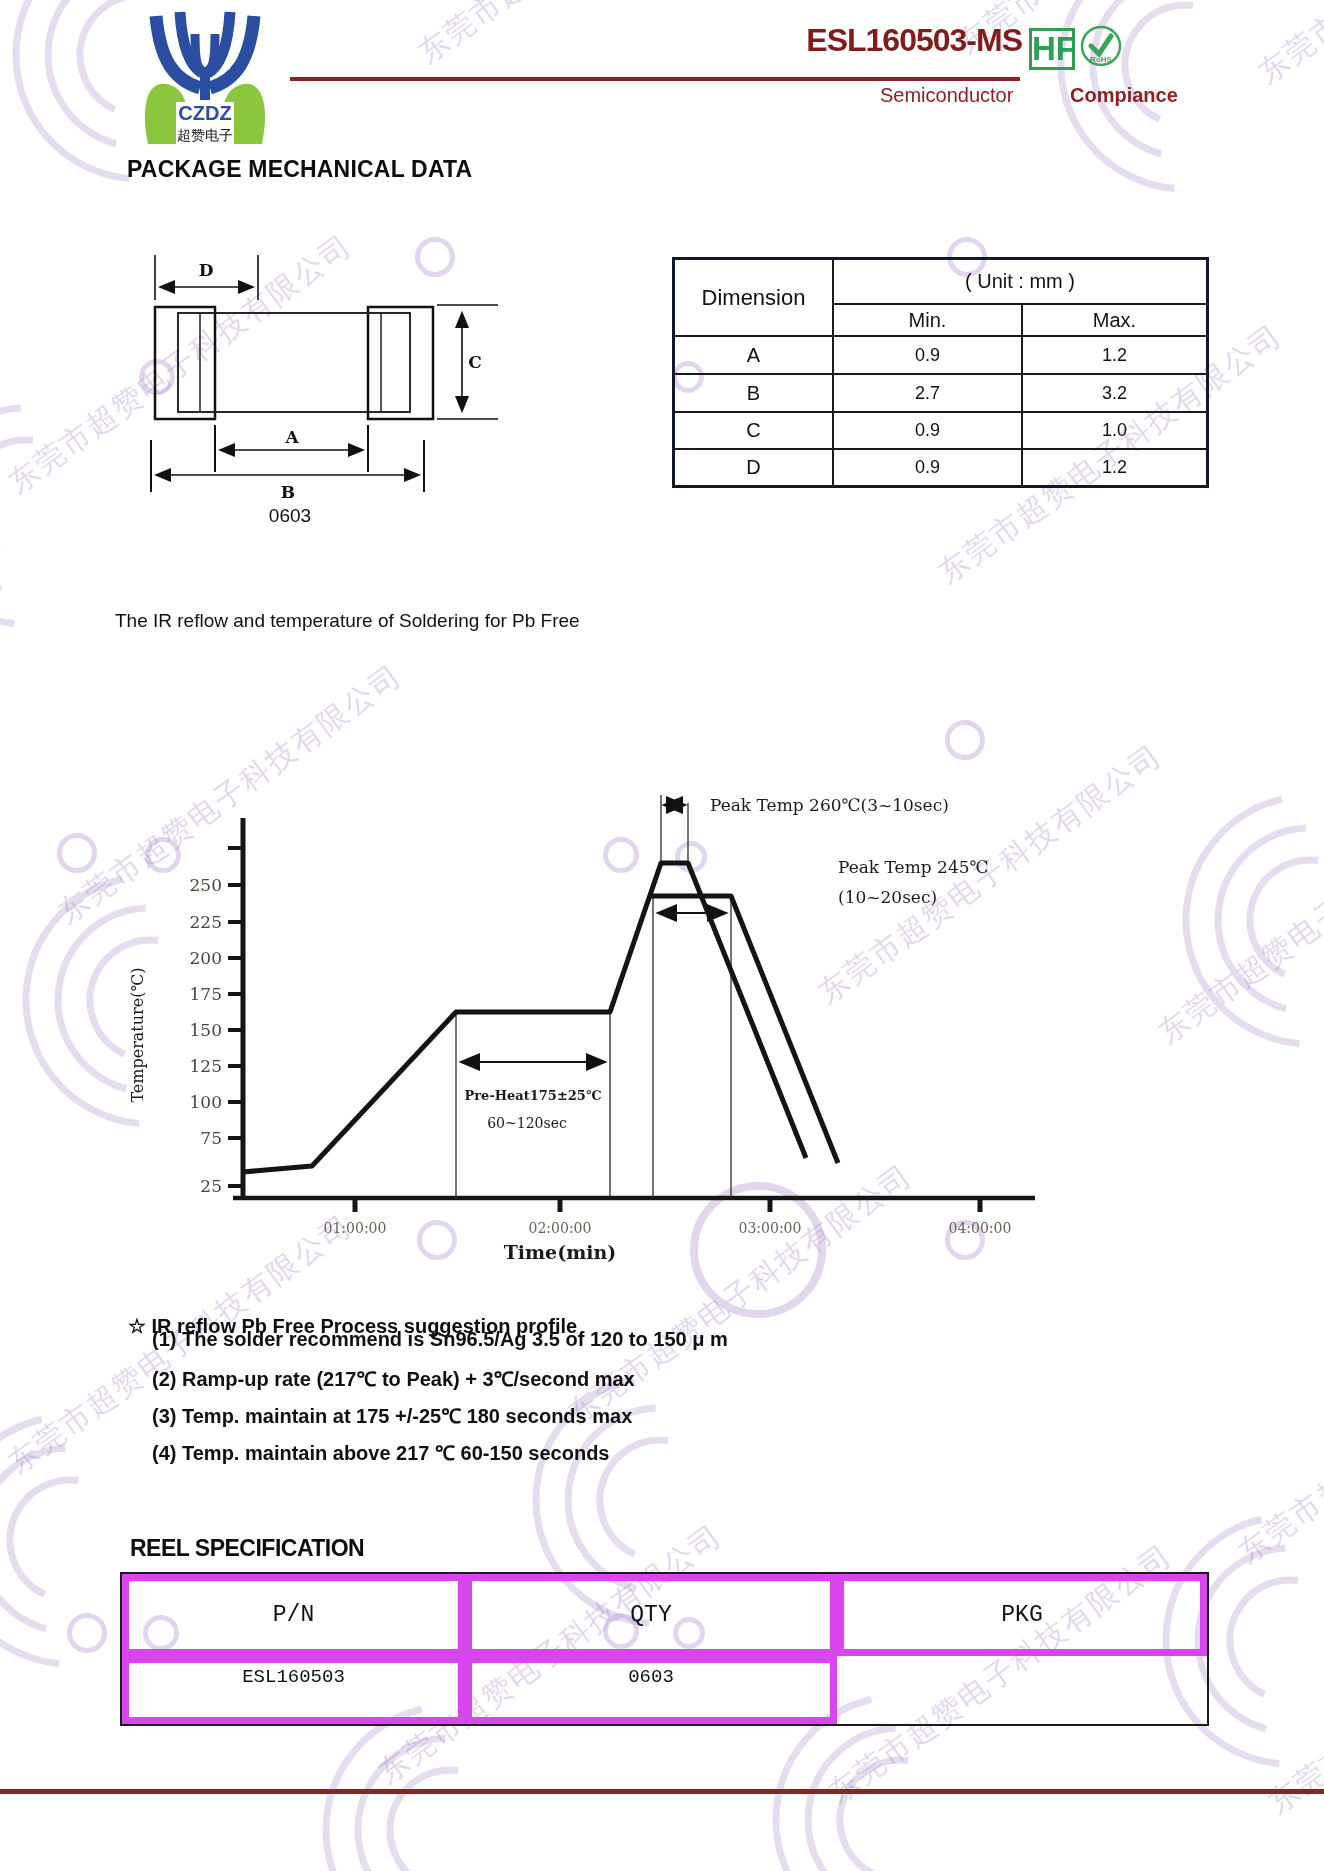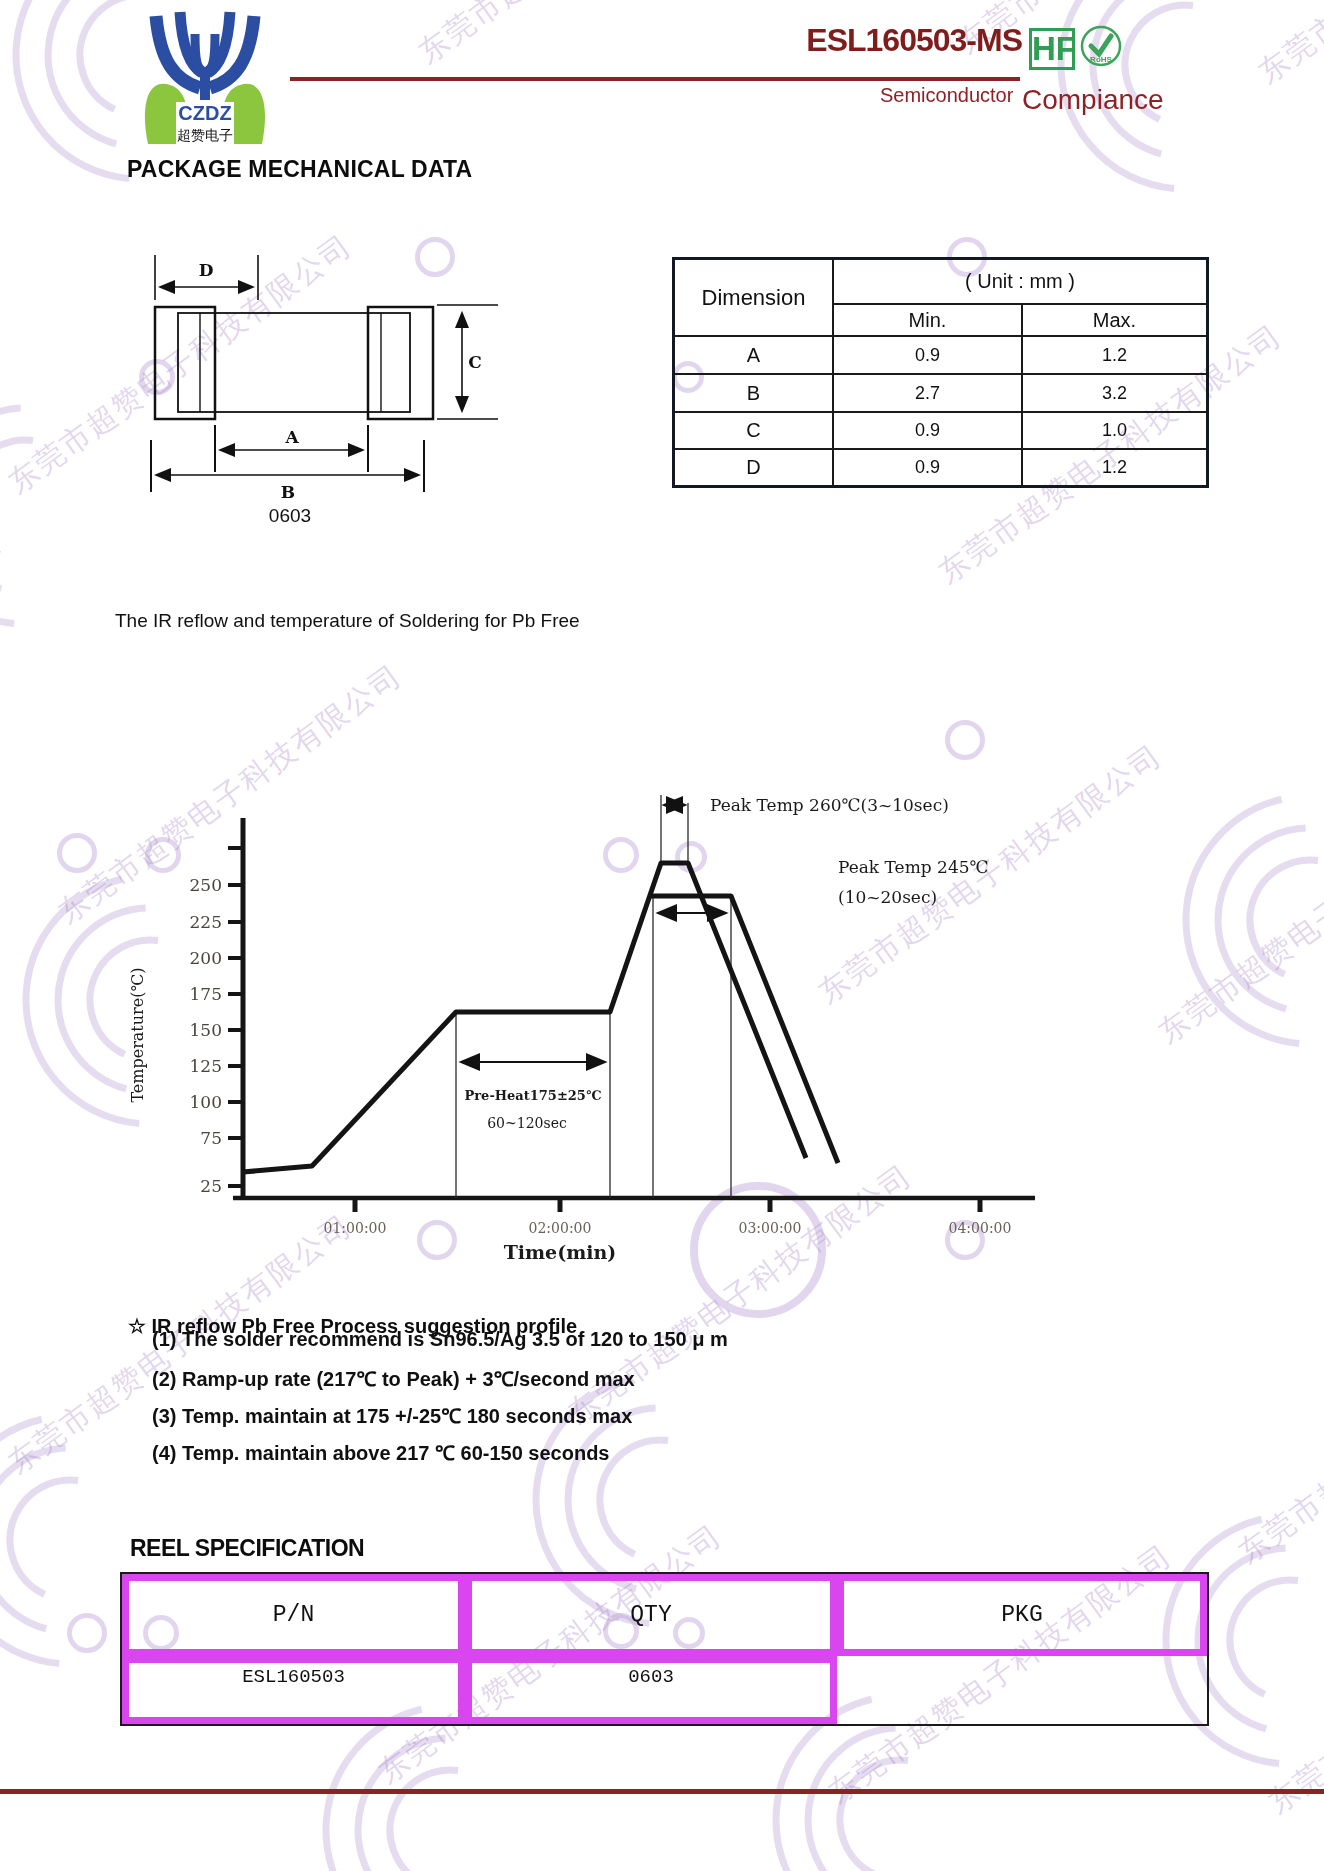--- a/index.html
+++ b/index.html
@@ -15,21 +15,21 @@
   
   .content{position:absolute;inset:0;z-index:2;}
   
   .part-title{position:absolute;top:22px;left:680px;width:342px;text-align:right;
       font-size:32px;font-weight:700;letter-spacing:-1px;color:#7f1d1d;}
   .hf-badge{position:absolute;top:28px;left:1029px;width:40px;height:36px;border:3px solid #2f9e54;
       color:#2f9e54;font-size:33px;font-weight:700;text-align:center;line-height:36px;}
   .rohs{position:absolute;top:24px;left:1078px;}
   .hrule{position:absolute;top:77px;left:290px;width:730px;height:4px;background:#8e2126;}
   .sub-left{position:absolute;top:84px;left:880px;font-size:20px;color:#8e2126;}
-  .sub-right{position:absolute;top:84px;left:1022px;font-size:28px;color:#8e2126;}
+  .sub-right{position:absolute;top:84px;left:1070px;font-size:20px;color:#8e2126;font-weight:bold;}
   .sec-title{position:absolute;left:127px;font-size:23px;font-weight:700;color:#0d0d0d;letter-spacing:0.2px;}
   
   .dimtable{position:absolute;left:672px;top:257px;display:grid;
       grid-template-columns:159px 189px 185px;grid-template-rows:45px 32px 38px 38px 37px 37px;
       border:2px solid #0f172a;font-size:20px;}
   .dimtable .c{border:1px solid #1a1a1a;display:flex;align-items:center;justify-content:center;background:transparent;}
   .dimtable .val{font-size:18px;}
   
   .reeltable{position:absolute;left:120px;top:1572px;display:grid;
       grid-template-columns:343px 372px 370px;grid-template-rows:82px 68px;

